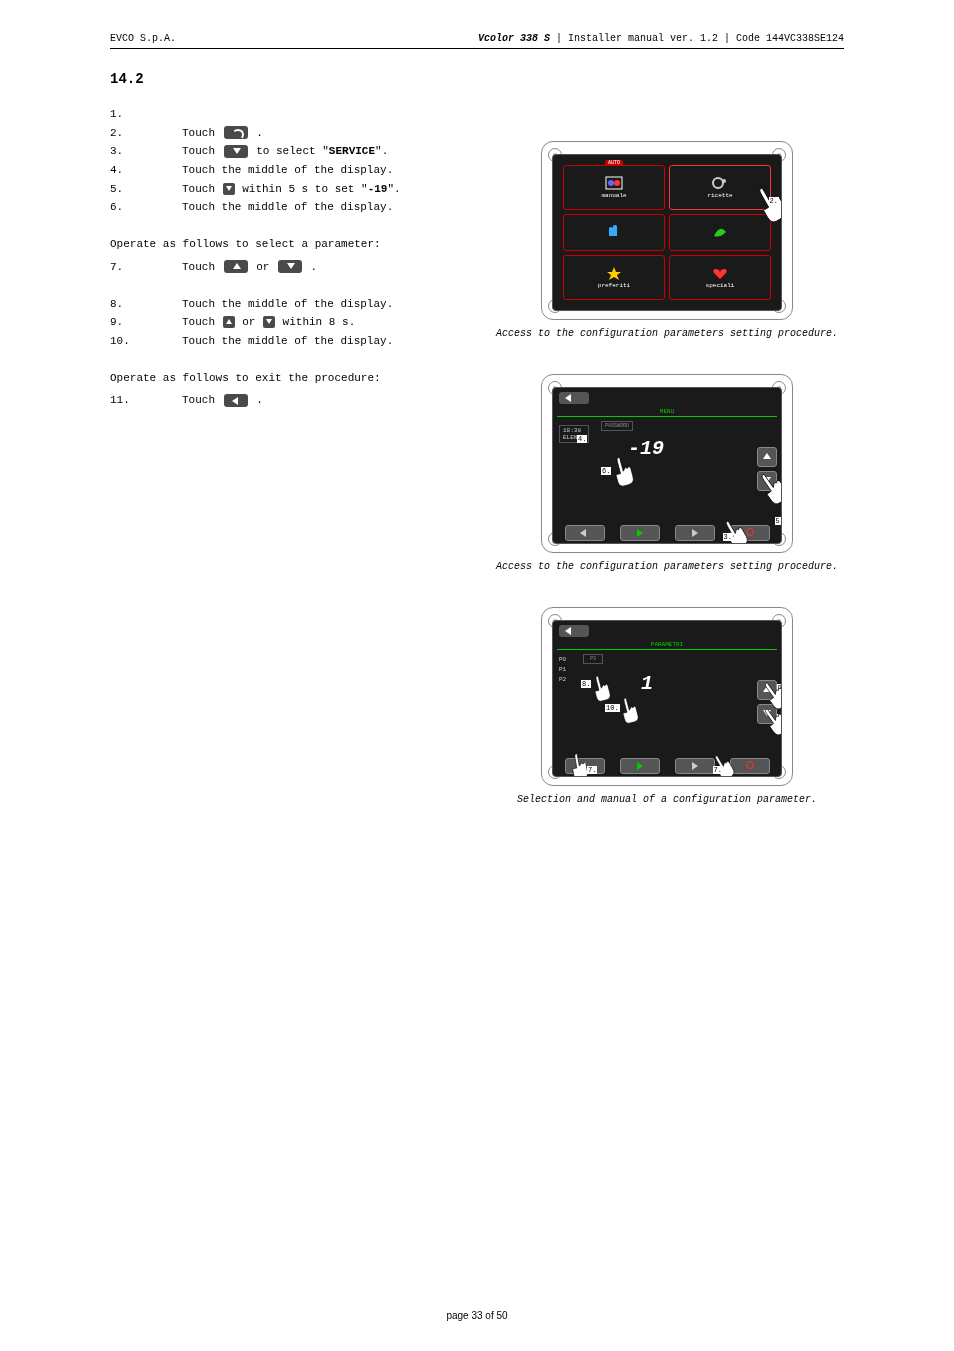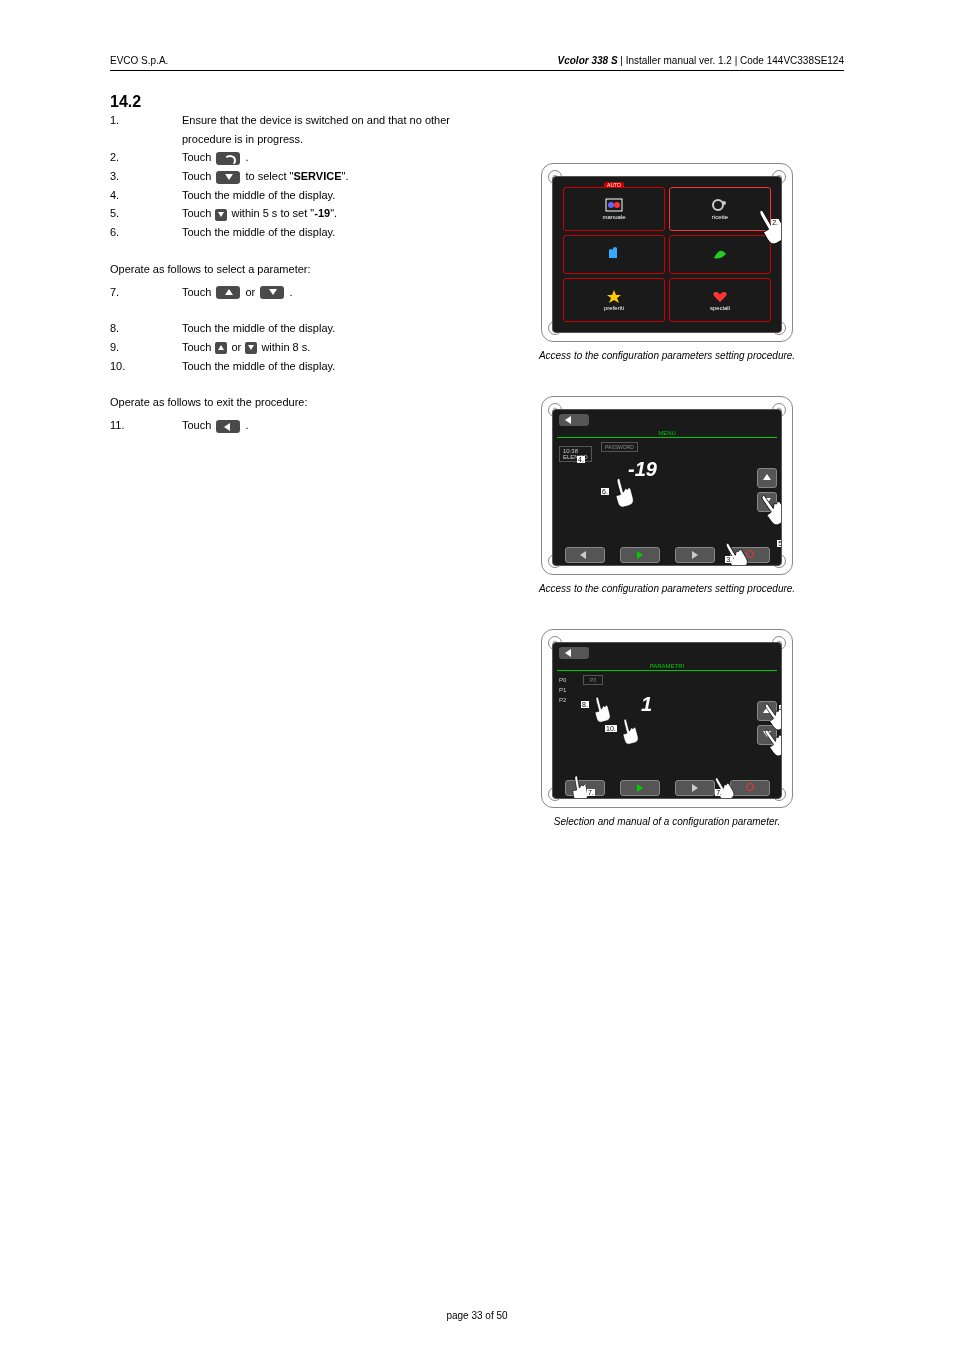--- a/index.html
+++ b/index.html
@@ -7,21 +7,22 @@
     font-family: Verdana, Geneva, sans-serif;
     font-size: 11px;
     color: #000;
     margin: 0;
     padding: 0;
     width: 954px;
     height: 1351px;
     position: relative;
   }
   .page {
-    padding: 55px 110px 40px 110px;
+    padding: 33px 110px 40px 110px;
+    font-family: Liberation Mono, monospace;
   }
   .header {
     display: flex;
     justify-content: space-between;
     font-size: 10px;
     border-bottom: 1px solid #000;
     padding-bottom: 4px;
     margin-bottom: 22px;
   }
   .header .right b { font-weight: bold; font-style: italic;}
@@ -31,22 +32,23 @@
   }
   .col-left {
     width: 340px;
     flex-shrink: 0;
   }
   .col-right {
     flex: 1;
     padding-top: 70px;
   }
   .section-title {
-    font-size: 16px;
+    font-size: 14px;
     font-weight: bold;
+    margin-bottom: 18px;
     display: flex;
   }
   .section-num { width: 72px; flex-shrink:0;}
   .section-text { flex:1; text-align: justify; text-align-last: left;}
   .section-title-line1 {
      display:flex; justify-content: space-between; width:100%;
   }
   .intro { margin-bottom: 4px; line-height: 1.7;}
   .step{
     display:flex;
@@ -244,21 +246,20 @@
   </div>
 
   <div class="content-row">
     <div class="col-left">
       <div class="section-title">
         <span class="section-num">14.2</span>
       </div>
 
       <div class="step">
           <span class="step-num">1.</span>
-          <span class="step-body">Ensure that the device is switched on and that no other procedure is in progress.</span>
         </div>
       <div class="step">
           <span class="step-num">2.</span>
           <span class="step-body"><span>Touch </span><span class="icon-btn icon-wrench"></span><span> .</span></span>
         </div>
       <div class="step">
           <span class="step-num">3.</span>
           <span class="step-body"><span>Touch </span><span class="icon-btn icon-down"></span><span> to select "</span><b>SERVICE</b><span>".</span></span>
         </div>
       <div class="step">

